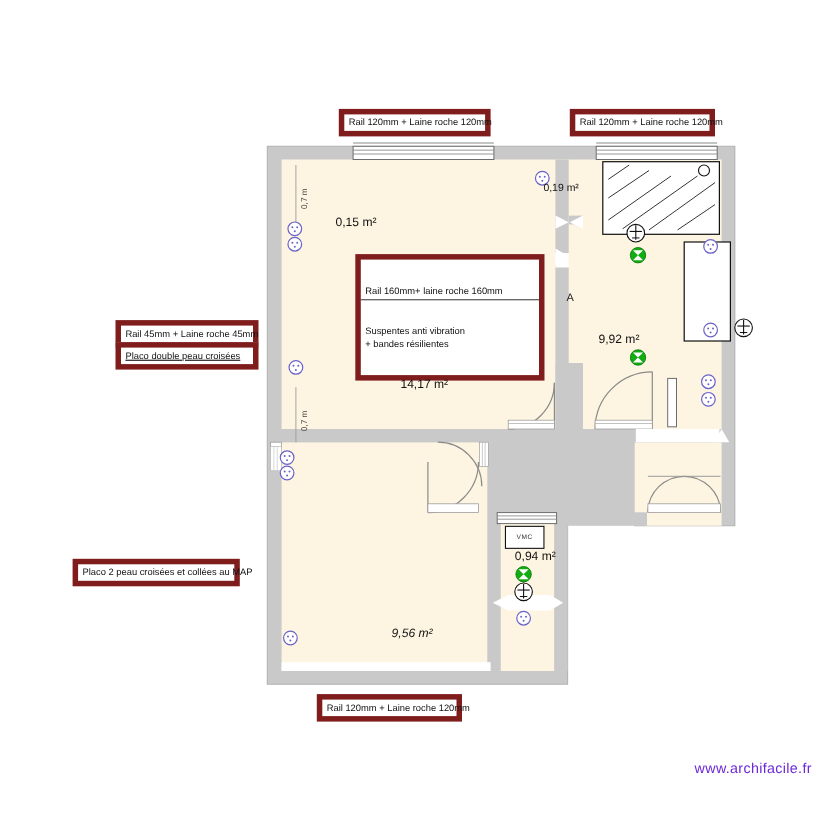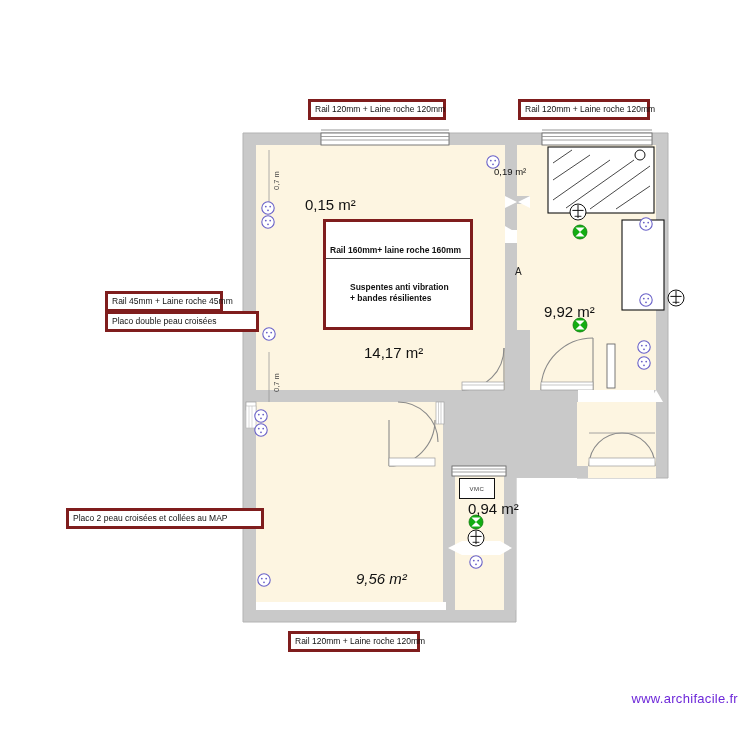--- a/index.html
+++ b/index.html
@@ -9,39 +9,39 @@
     font-family:"Liberation Sans", sans-serif;
     position:relative;
     overflow:hidden;
   }
   #stage{position:absolute;left:0;top:0;width:750px;height:750px;}
 
   
   .callout{
     position:absolute;
     background:#ffffff;
-    border:3px solid #7f1d1d;
+    border:5px solid #7f1d1d;
     font-size:8.5px;
     color:#111;
     line-height:1.25;
     padding:2px 4px;
     box-sizing:border-box;
     white-space:pre;
   }
   .callout.stack{padding:0;}
   .callout.stack .row{
     padding:2px 4px;
     border-bottom:1px solid #444;
   }
-  .callout.stack .row:last-child{border-bottom:none;margin-left:20px;}
+  .callout.stack .row:last-child{border-bottom:none;}
 
   
   .arealabel{
     position:absolute;
-    font-size:15px;
+    font-size:11px;
     color:#111;
     white-space:nowrap;
   }
   .sublabel{
     position:absolute;
     font-size:9px;
     color:#222;
     white-space:nowrap;
   }
 
@@ -289,27 +289,27 @@
     </g>
 
   </svg>
 
   <div class="callout" style="left:308px;top:99px;width:138px;">Rail 120mm + Laine roche 120mm</div>
 
   <div class="callout" style="left:518px;top:99px;width:132px;">Rail 120mm + Laine roche 120mm</div>
 
   <div class="callout" style="left:288px;top:631px;width:132px;">Rail 120mm + Laine roche 120mm</div>
 
-  <div class="callout" style="left:105px;top:291px;width:118px;">Rail 45mm + Laine roche 45mm</div>
-
-  <div class="callout" style="left:105px;top:311px;width:154px;">Placo double peau croisées</div>
-
-  <div class="callout" style="left:66px;top:508px;width:198px;">Placo 2 peau croisées et collées au MAP</div>
-
-  <div class="callout stack" style="left:323px;top:219px;width:150px;font-weight:bold;">
+  <div class="callout" style="left:105px;top:291px;width:130px;">Rail 45mm + Laine roche 45mm</div>
+
+  <div class="callout" style="left:105px;top:311px;width:130px;text-decoration:underline;">Placo double peau croisées</div>
+
+  <div class="callout" style="left:66px;top:508px;width:152px;text-align:center;">Placo 2 peau croisées et collées au MAP</div>
+
+  <div class="callout stack" style="left:323px;top:231px;width:172px;">
     <div class="row">Rail 160mm+ laine roche 160mm</div>
     <div class="row">Suspentes anti vibration
 + bandes résilientes</div>
   </div>
 
   <div class="arealabel" style="left:305px;top:196px;">0,15 m²</div>
 
   <div class="arealabel" style="left:494px;top:166px;font-size:9.5px;">0,19 m²</div>
 
   <div class="arealabel" style="left:364px;top:344px;text-align:center;">14,17 m²</div>

